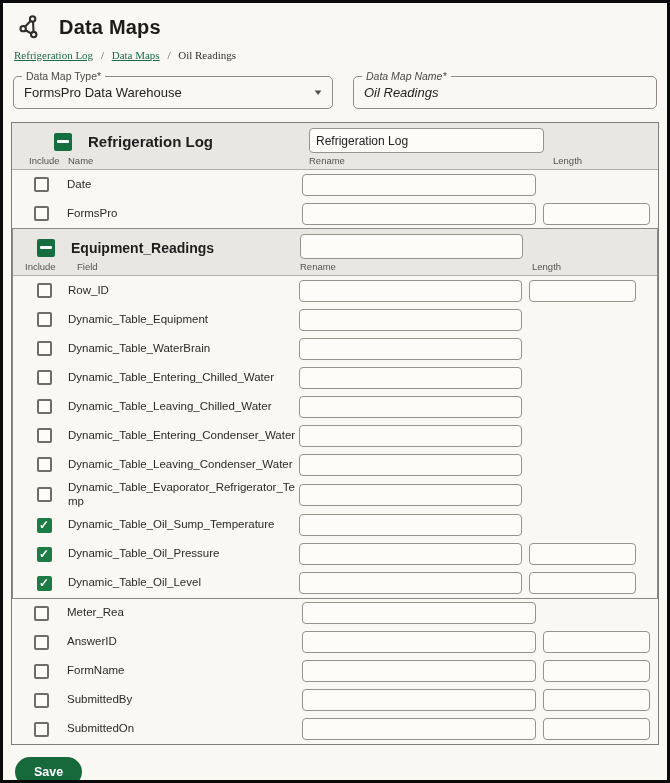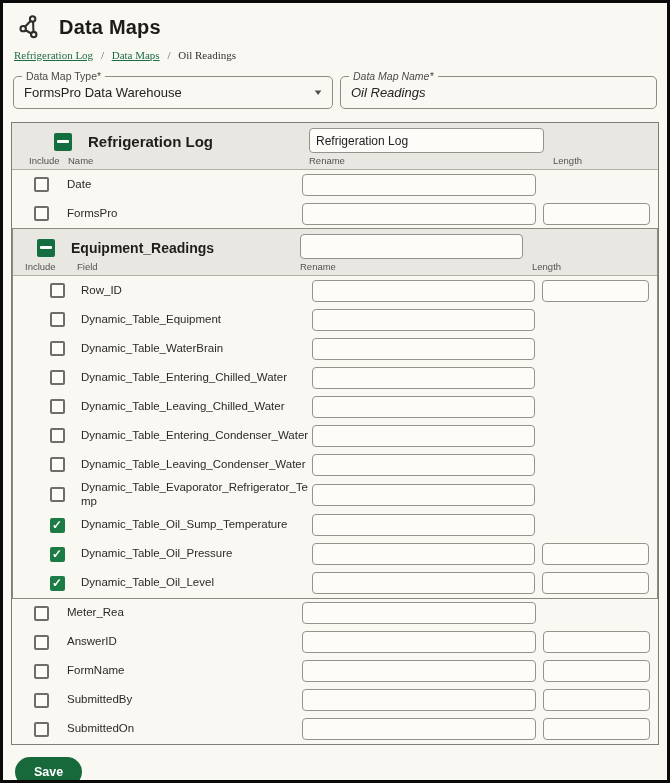--- a/index.html
+++ b/index.html
@@ -11,21 +11,21 @@
   
   .app-header { display:flex; align-items:center; gap:15px; padding:11px 0 0 15px; }
   .app-title { font-size:20px; font-weight:700; color:#1c1c1a; letter-spacing:.2px; }
   .hub-icon { width:26px; height:26px; flex:0 0 26px; }
   
   .breadcrumb { padding:9px 8px 0 11px; font-size:11px; color:#3c3b37;font-family:Liberation Serif, serif; }
   .bc-link { color:#1e6b47; text-decoration:underline; cursor:pointer; }
   .bc-sep { margin:0 5px; color:#55534e; }
   .bc-current { color:#33322e; }
   
-  .fields-row { display:flex; gap:7px; margin:15px 10px 0 10px; }
+  .fields-row { display:flex; gap:20px; margin:15px 10px 0 10px; }
   .ofield { position:relative; border:1px solid #8f8c84; border-radius:5px; height:33px;
             display:flex; align-items:center; padding:0 10px; }
   .ofield.type { width:320px; flex:0 0 320px; }
   .ofield.name { flex:1;font-style:italic; }
   .olabel { position:absolute; top:-7px; left:8px; background:#faf8f2; padding:0 4px;
             font-size:10.5px; color:#4c4a45; white-space:nowrap; }
   .ovalue { font-size:13px; color:#222220; }
   .caret { margin-left:auto; color:#514f4a; font-size:8px; transform:scaleX(1.4); }
   
   .map-table { margin:13px 8px 0 8px; border:1px solid #7f7d77; background:#faf8f2; }
@@ -40,21 +40,21 @@
   .nested-head .hinput { left:287px; width:223px; }
   .head-cols { position:relative; height:14px; font-size:9.5px; color:#55534e; }
   .head-cols span { position:absolute; top:0; }
   .outer-head .col-include { left:17px; }  .outer-head .col-name { left:56px; }
   .outer-head .col-rename { left:297px; }  .outer-head .col-length { left:541px; }
   .nested-head .col-include { left:12px; } .nested-head .col-name { left:64px; }
   .nested-head .col-rename { left:287px; } .nested-head .col-length { left:519px; }
   
   .frow { display:flex; align-items:center; min-height:29px; padding:2px 8px 2px 0; }
   .rows-outer .frow { padding-left:22px; }
-  .rows-nested .frow { padding-left:24px;justify-content:flex-end; }
+  .rows-nested .frow { padding-left:24px; }
   .flabel { font-size:11.5px; color:#2b2a26; line-height:1.2; word-break:break-all; }
   .rows-outer .flabel { margin-left:18px; width:239px; }
   .rows-nested .flabel { margin-left:16px; width:231px; }
   .finput { border:1px solid #96938c; border-radius:4px; background:#fdfcf9; height:22px;
             font-family:inherit; font-size:12px; padding:0 6px; color:#222; outline:none; }
   .rows-outer .rename { width:237px; }
   .rows-nested .rename { width:223px; }
   .lengthbox { margin-left:7px; width:107px; }
   
   .checkbox { width:15px; height:15px; flex:0 0 15px; border-radius:2px; position:relative; }

